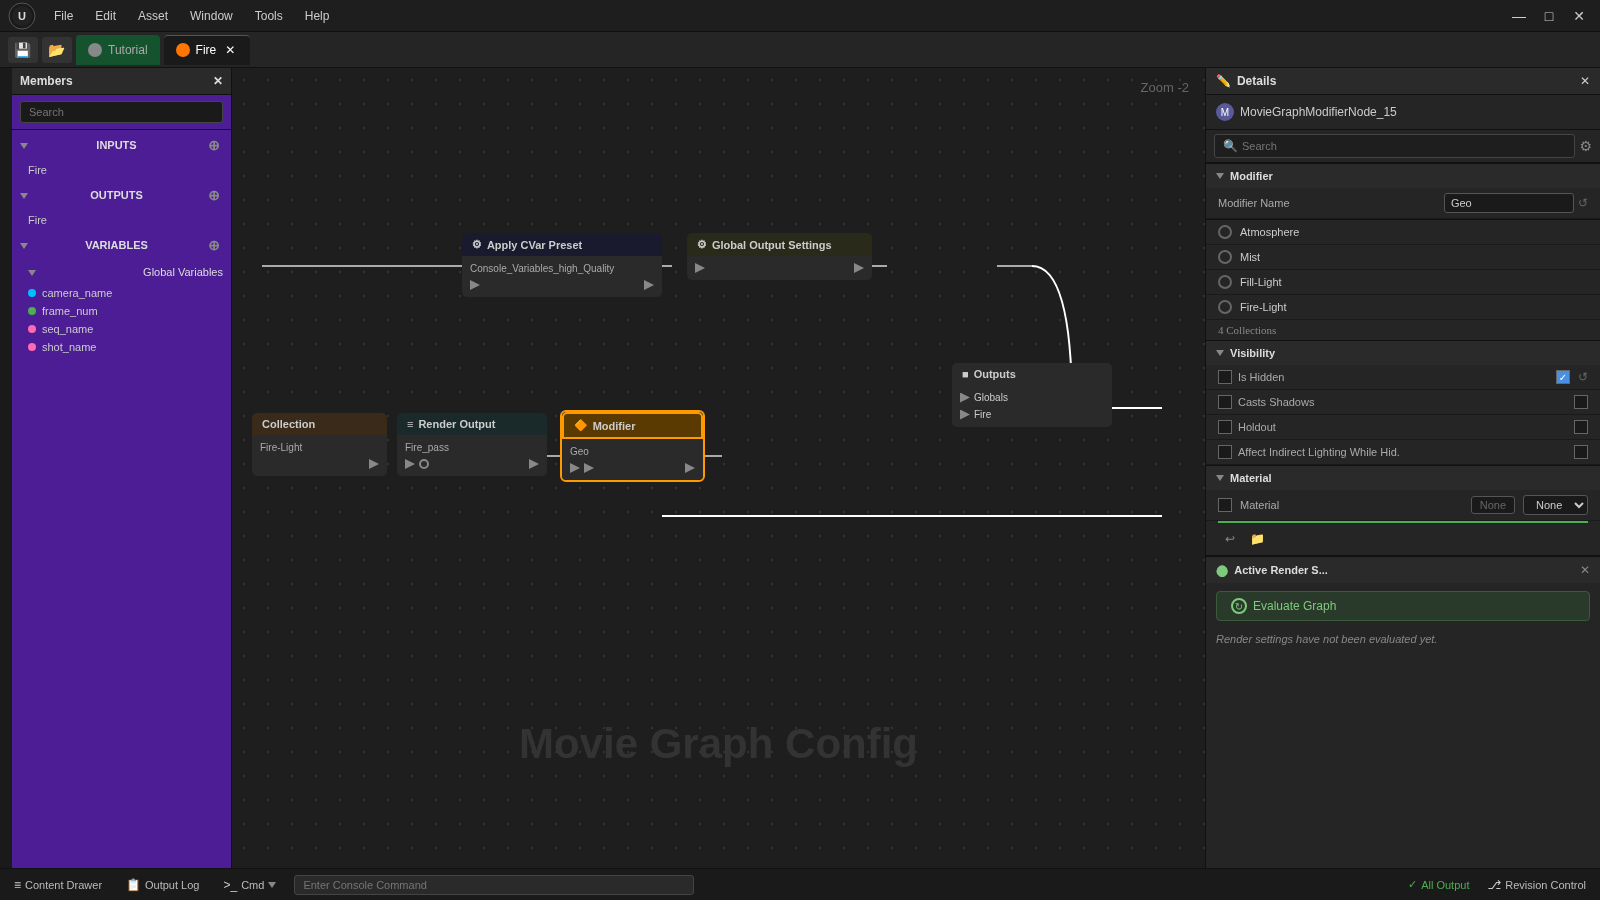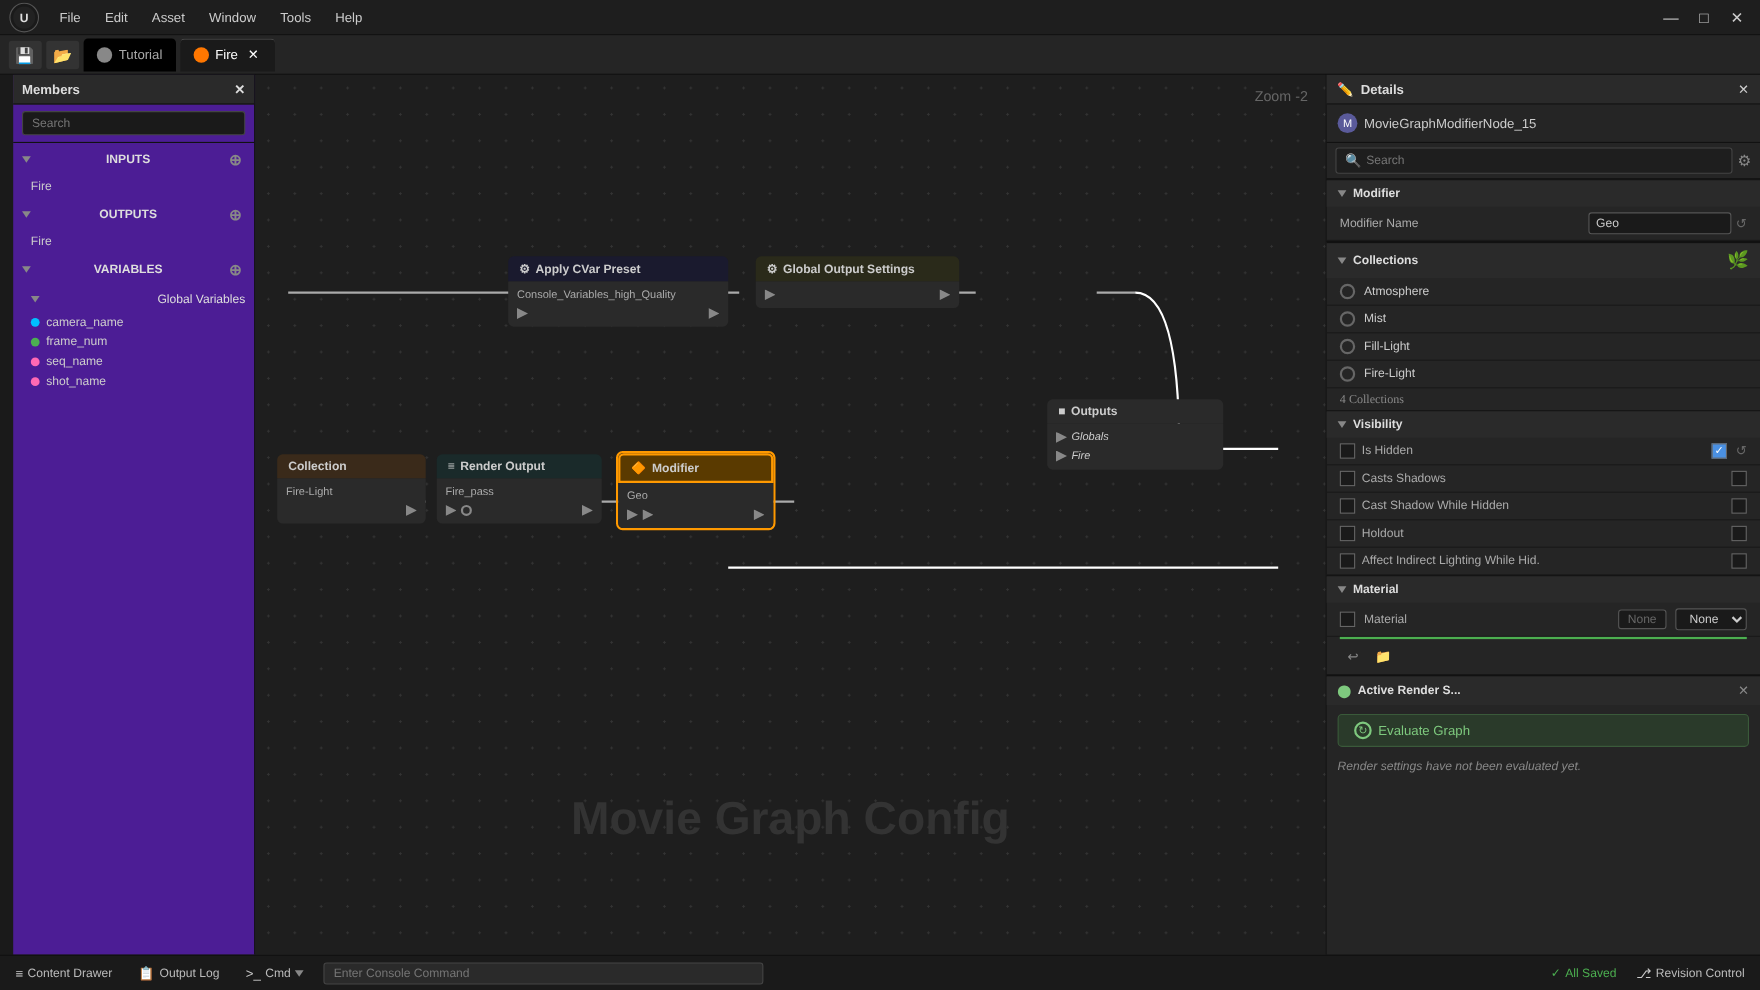--- a/index.html
+++ b/index.html
@@ -10,21 +10,21 @@
     #app-logo { width: 28px; height: 28px; margin-right: 8px; flex-shrink: 0; }
     #app-logo svg { width: 28px; height: 28px; }
     .menu-bar { display: flex; gap: 2px; flex: 1; }
     .menu-item { padding: 4px 10px; cursor: pointer; color: #ccc; border-radius: 3px; }
     .window-controls { display: flex; gap: 4px; }
     .win-btn { width: 26px; height: 20px; display: flex; align-items: center; justify-content: center; cursor: pointer; border-radius: 2px; color: #ccc; font-size: 14px; }
 
     
     #tab-bar { background: #252525; height: 36px; display: flex; align-items: center; padding: 0 8px; border-bottom: 1px solid #111; flex-shrink: 0; gap: 4px; }
     .toolbar-btn { width: 30px; height: 26px; display: flex; align-items: center; justify-content: center; cursor: pointer; border-radius: 3px; background: #333; color: #ccc; font-size: 14px; }
-    .tab-item { display: flex; align-items: center; gap: 6px; padding: 4px 12px; border-radius: 4px 4px 0 0; background: #000000; cursor: pointer; color: #aaa; height: 30px; }
+    .tab-item { display: flex; align-items: center; gap: 6px; padding: 4px 12px; border-radius: 4px 4px 0 0; background: #14532d; cursor: pointer; color: #aaa; height: 30px; }
     .tab-item.active { background: #1a1a1a; color: #fff; border-top: 1px solid #555; }
     .tab-icon { width: 14px; height: 14px; border-radius: 50%; background: #ff7700; }
     .tab-icon.tutorial { background: #888; }
     .tab-close { width: 16px; height: 16px; display: flex; align-items: center; justify-content: center; border-radius: 3px; cursor: pointer; }
 
     
     #main-layout { flex: 1; display: flex; overflow: hidden; }
 
     
     #left-panel { width: 220px; background: #4c1d95; border-right: 1px solid #111; display: flex; flex-direction: column; flex-shrink: 0; margin-left: 12px; }
@@ -46,21 +46,21 @@
 
     
     .node { position: absolute; border-radius: 6px; min-width: 120px; }
     .node-header { padding: 5px 10px; border-radius: 5px 5px 0 0; font-size: 11px; font-weight: bold; display: flex; align-items: center; gap: 5px; }
     .node-subtext { font-size: 10px; color: #aaa; font-weight: normal; }
     .node-body { background: #2a2a2a; border-radius: 0 0 5px 5px; padding: 4px 0; }
     .node-pin-row { display: flex; align-items: center; padding: 3px 8px; gap: 4px; }
     .pin { width: 10px; height: 10px; border-radius: 50%; border: 2px solid #888; background: transparent; }
     .pin.filled { background: #888; }
     .pin.arrow { border-radius: 0; clip-path: polygon(0 0, 100% 50%, 0 100%); background: #888; border: none; width: 10px; height: 10px; }
-    .pin-label { font-size: 10px; color: #ccc; font-style: italic; }
+    .pin-label { font-size: 10px; color: #ccc; }
 
     
     #connections-svg { position: absolute; top: 0; left: 0; width: 100%; height: 100%; pointer-events: none; }
 
     
     #right-panel { width: 395px; background: #252525; border-left: 1px solid #111; display: flex; flex-direction: column; flex-shrink: 0; }
     #details-header { display: flex; align-items: center; justify-content: space-between; padding: 6px 10px; background: #2a2a2a; border-bottom: 1px solid #111; }
     #details-header-left { display: flex; align-items: center; gap: 6px; color: #ddd; font-weight: bold; }
     .node-name-title { padding: 8px 10px; border-bottom: 1px solid #111; display: flex; align-items: center; gap: 6px; }
     .node-icon { width: 18px; height: 18px; border-radius: 50%; background: #5a5a9a; display: flex; align-items: center; justify-content: center; color: #fff; font-size: 10px; }
@@ -376,27 +376,20 @@
       <div class="details-row">
         <label>Modifier Name</label>
         <div style="display:flex; align-items:center;">
           <input class="details-input" type="text" value="Geo" style="">
           <span class="reset-arrow">↺</span>
         </div>
       </div>
     </div>
 
     <div class="details-section">
-      <div class="collections-header">
-        <div class="collections-header-left">
-          <span class="tri-down"></span>
-          <span>Collections</span>
-        </div>
-        <span style="color:#7ec97e; font-size:16px; cursor:pointer;">🌿</span>
-      </div>
       <div class="collection-item">
         <div class="radio-btn"></div>
         <span class="collection-label">Atmosphere</span>
       </div>
       <div class="collection-item">
         <div class="radio-btn"></div>
         <span class="collection-label">Mist</span>
       </div>
       <div class="collection-item">
         <div class="radio-btn"></div>
@@ -427,27 +420,20 @@
       </div>
 
       <div class="visibility-row">
         <div class="checkbox-left">
           <div class="chk-icon"></div>
           <span class="visibility-label">Casts Shadows</span>
         </div>
         <div class="checkbox empty"></div>
       </div>
 
-      <div class="visibility-row">
-        <div class="checkbox-left">
-          <div class="chk-icon"></div>
-          <span class="visibility-label">Cast Shadow While Hidden</span>
-        </div>
-        <div class="checkbox empty"></div>
-      </div>
 
       <div class="visibility-row">
         <div class="checkbox-left">
           <div class="chk-icon"></div>
           <span class="visibility-label">Holdout</span>
         </div>
         <div class="checkbox empty"></div>
       </div>
 
       <div class="visibility-row">
@@ -510,20 +496,20 @@
     <span>&gt;_</span>
     <span class="status-label">Cmd</span>
     <span class="tri-down"></span>
   </div>
   <div class="console-input">
     <input type="text" placeholder="Enter Console Command" style="">
   </div>
   <div class="status-right">
     <div class="all-saved">
       <span>✓</span>
-      <span>All Saved</span>
+      <span>All Output</span>
     </div>
     <div class="status-item">
       <span>⎇</span>
       <span class="status-label">Revision Control</span>
     </div>
   </div>
 </div>
 
 </body></html>

